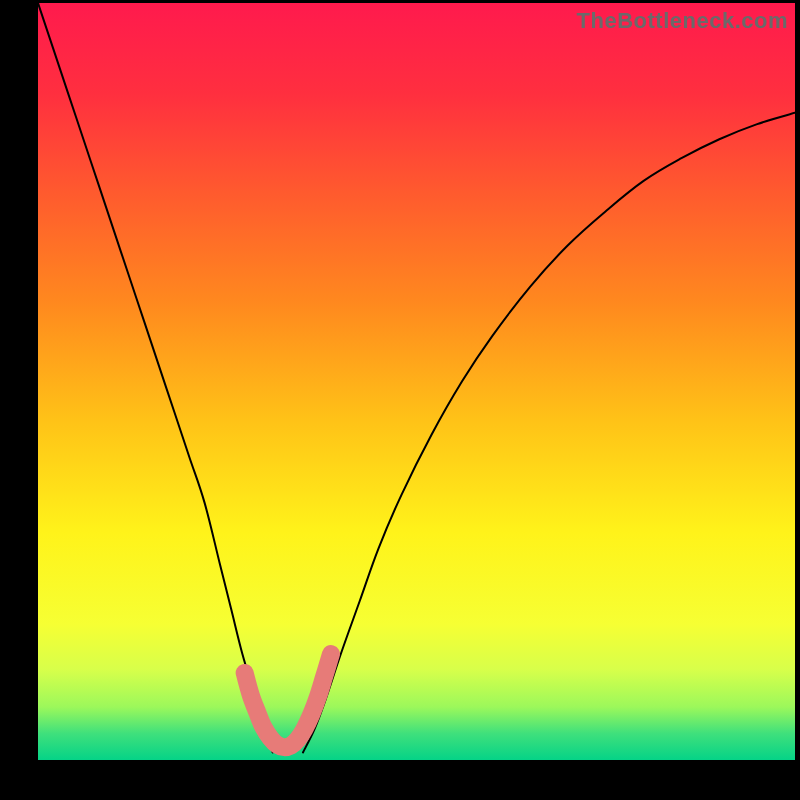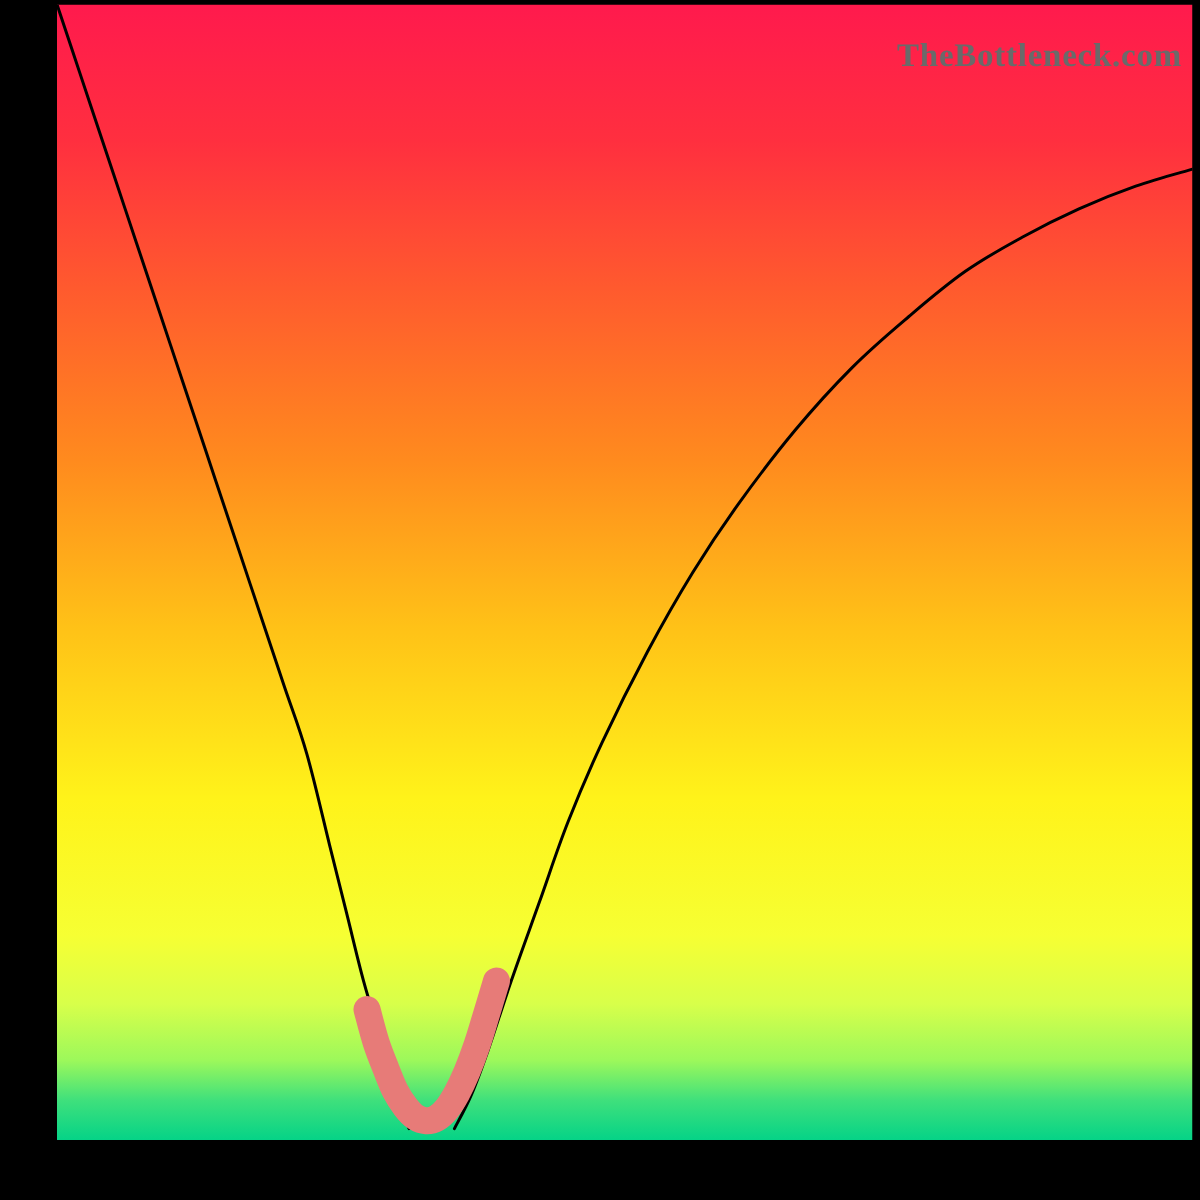--- a/index.html
+++ b/index.html
@@ -1,20 +1,20 @@
 <!DOCTYPE html>
 <html><head>
 <meta charset="utf-8">
 <style>
   html,body{margin:0;padding:0;width:800px;height:800px;overflow:hidden;background:#000;}
   #stage{position:relative;width:800px;height:800px;background:#000;}
   #plot{position:absolute;left:38px;top:3px;width:757px;height:757px;}
   #grad{position:absolute;left:0;top:0;width:100%;height:100%;}
   svg{display:block;}
-  #watermark{position:absolute;top:24px;right:12px;font-family:Liberation Serif, serif;font-size:22px;font-weight:600;color:#6a6a6a;letter-spacing:0.5px;margin-left:19px;}
+  #watermark{position:absolute;top:8px;right:12px;font-family:Liberation Sans, sans-serif;font-size:22px;font-weight:600;color:#6a6a6a;letter-spacing:0.5px;margin-left:19px;}
 </style>
 </head>
 <body>
 
 <div id="stage">
 
   <div id="plot">
     <svg id="grad" viewBox="0 0 757 757" preserveAspectRatio="none">
       <defs>
         <linearGradient id="bg" x1="0" y1="0" x2="0" y2="1">

